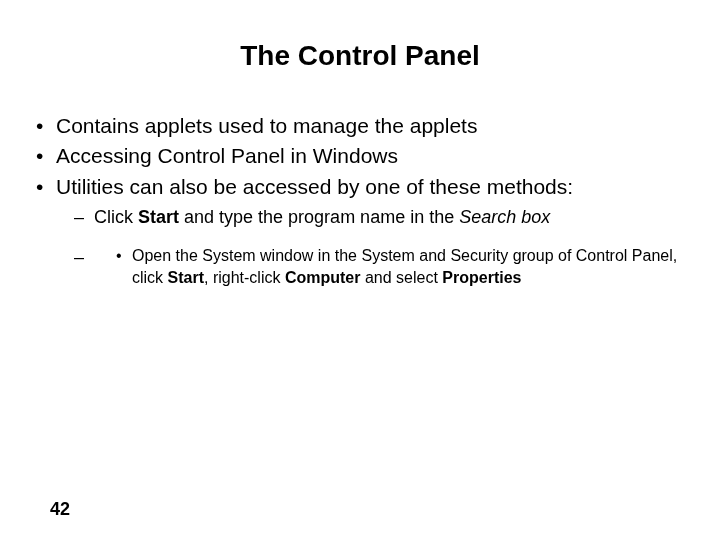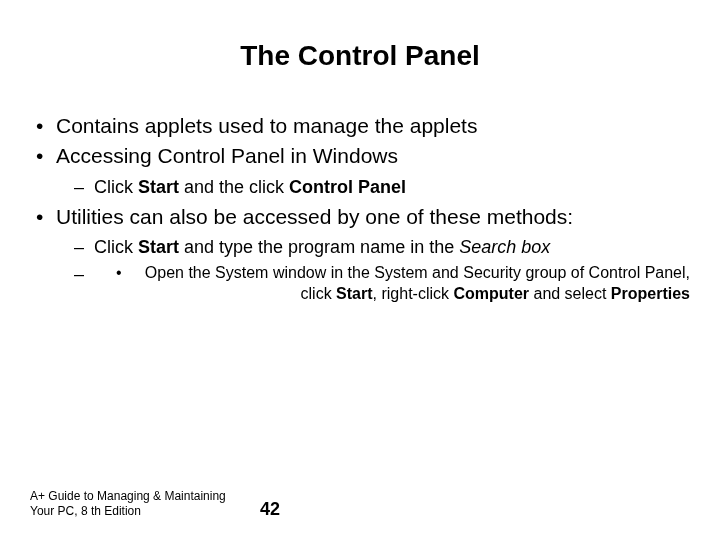--- a/index.html
+++ b/index.html
@@ -51,22 +51,21 @@
   }
   ul.lvl2 > li::before {
     content: "–";
     position: absolute;
     left: 18px;
     top: 0;
   }
   ul.lvl3 {
     list-style: none;
     padding-left: 0;
-    margin-top: 2px;
-    text-align: right;
+    margin-top: 16px;
   }
   ul.lvl3 > li {
     font-size: 16px;
     line-height: 1.35;
     padding-left: 38px;
     position: relative;
   }
   ul.lvl3 > li::before {
     content: "•";
     position: absolute;
@@ -102,39 +101,33 @@
 </style>
 </head>
 <body>
 
 <h1 class="title">The Control Panel</h1>
 
 <ul class="lvl1">
   <li>Contains applets used to manage the applets</li>
   <li>
     <span>Accessing Control Panel in Windows</span>
-    <ul class="lvl2">
-      <li>
-        <span>Click </span><span class="b">Start</span><span> and the click </span><span class="b">Control Panel</span>
-      </li>
-    </ul>
   </li>
   <li>
     <span>Utilities can also be accessed by one of these methods:</span>
     <ul class="lvl2">
       <li>
         <span>Click </span><span class="b">Start</span><span> and type the program name in the </span><span class="i">Search box</span>
       </li>
       <li>
         <ul class="lvl3">
           <li>
             <span>Open the System window in the System and Security group of Control Panel, click </span><span class="b">Start</span><span>, right-click </span><span class="b">Computer</span><span> and select </span><span class="b">Properties</span>
           </li>
         </ul>
       </li>
     </ul>
   </li>
 </ul>
 
 <div class="footer">
-  <div class="book">A+ Guide to Managing &amp; Maintaining Your PC, 8 th Edition</div>
   <div class="page">42</div>
 </div>
 
 </body></html>

